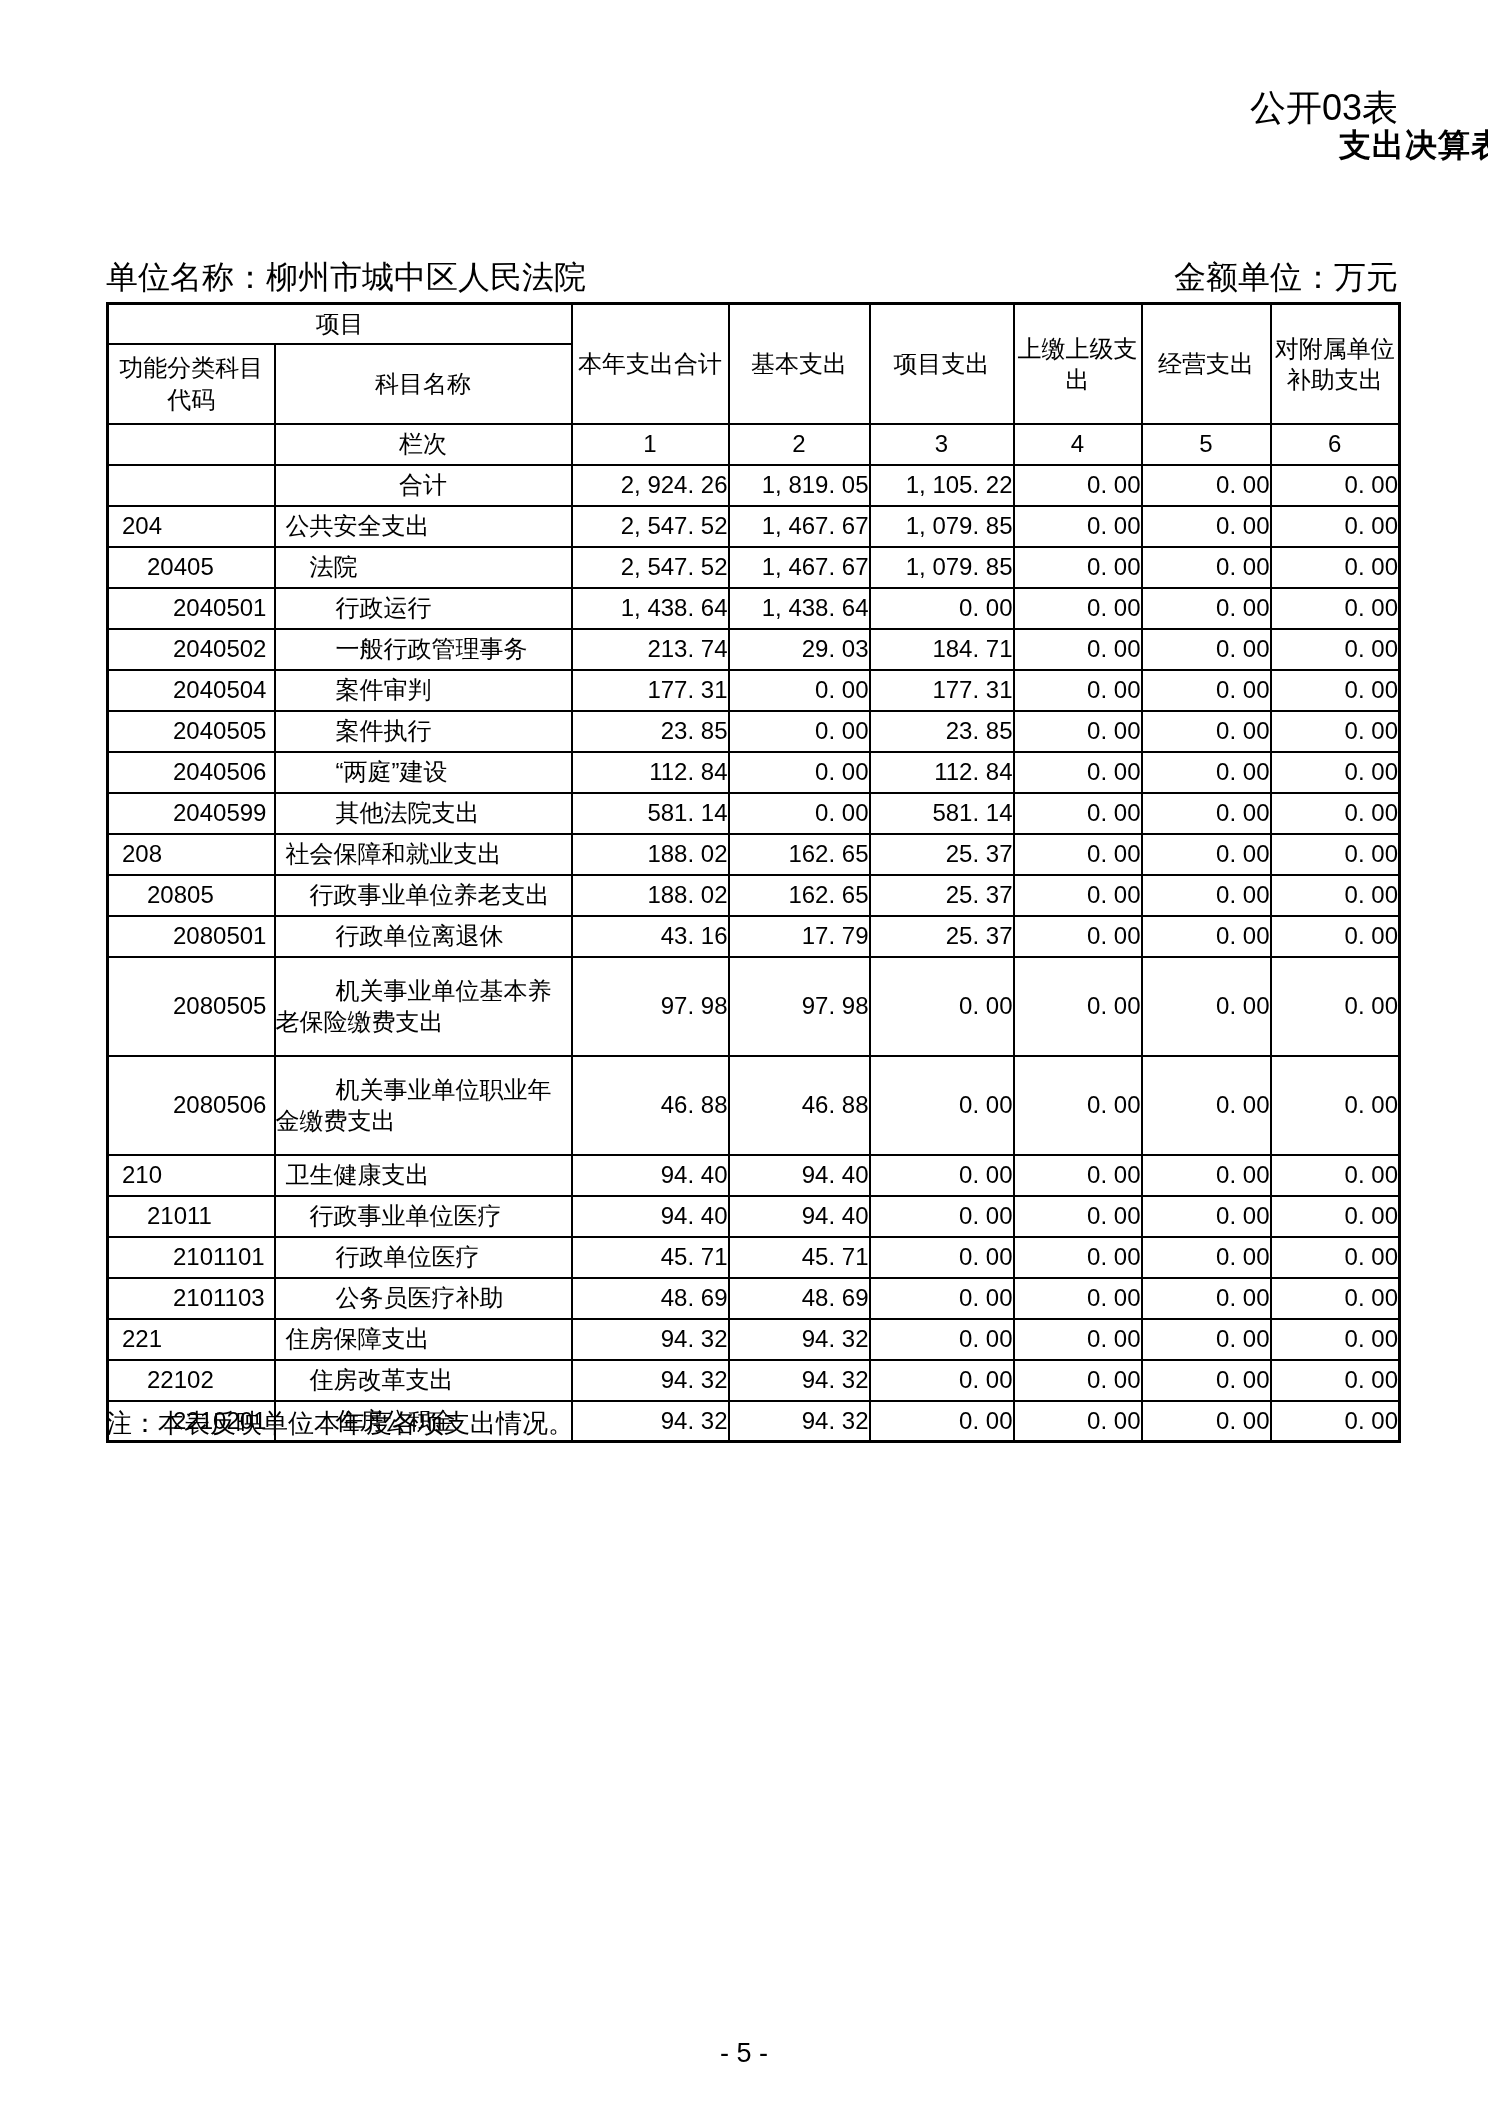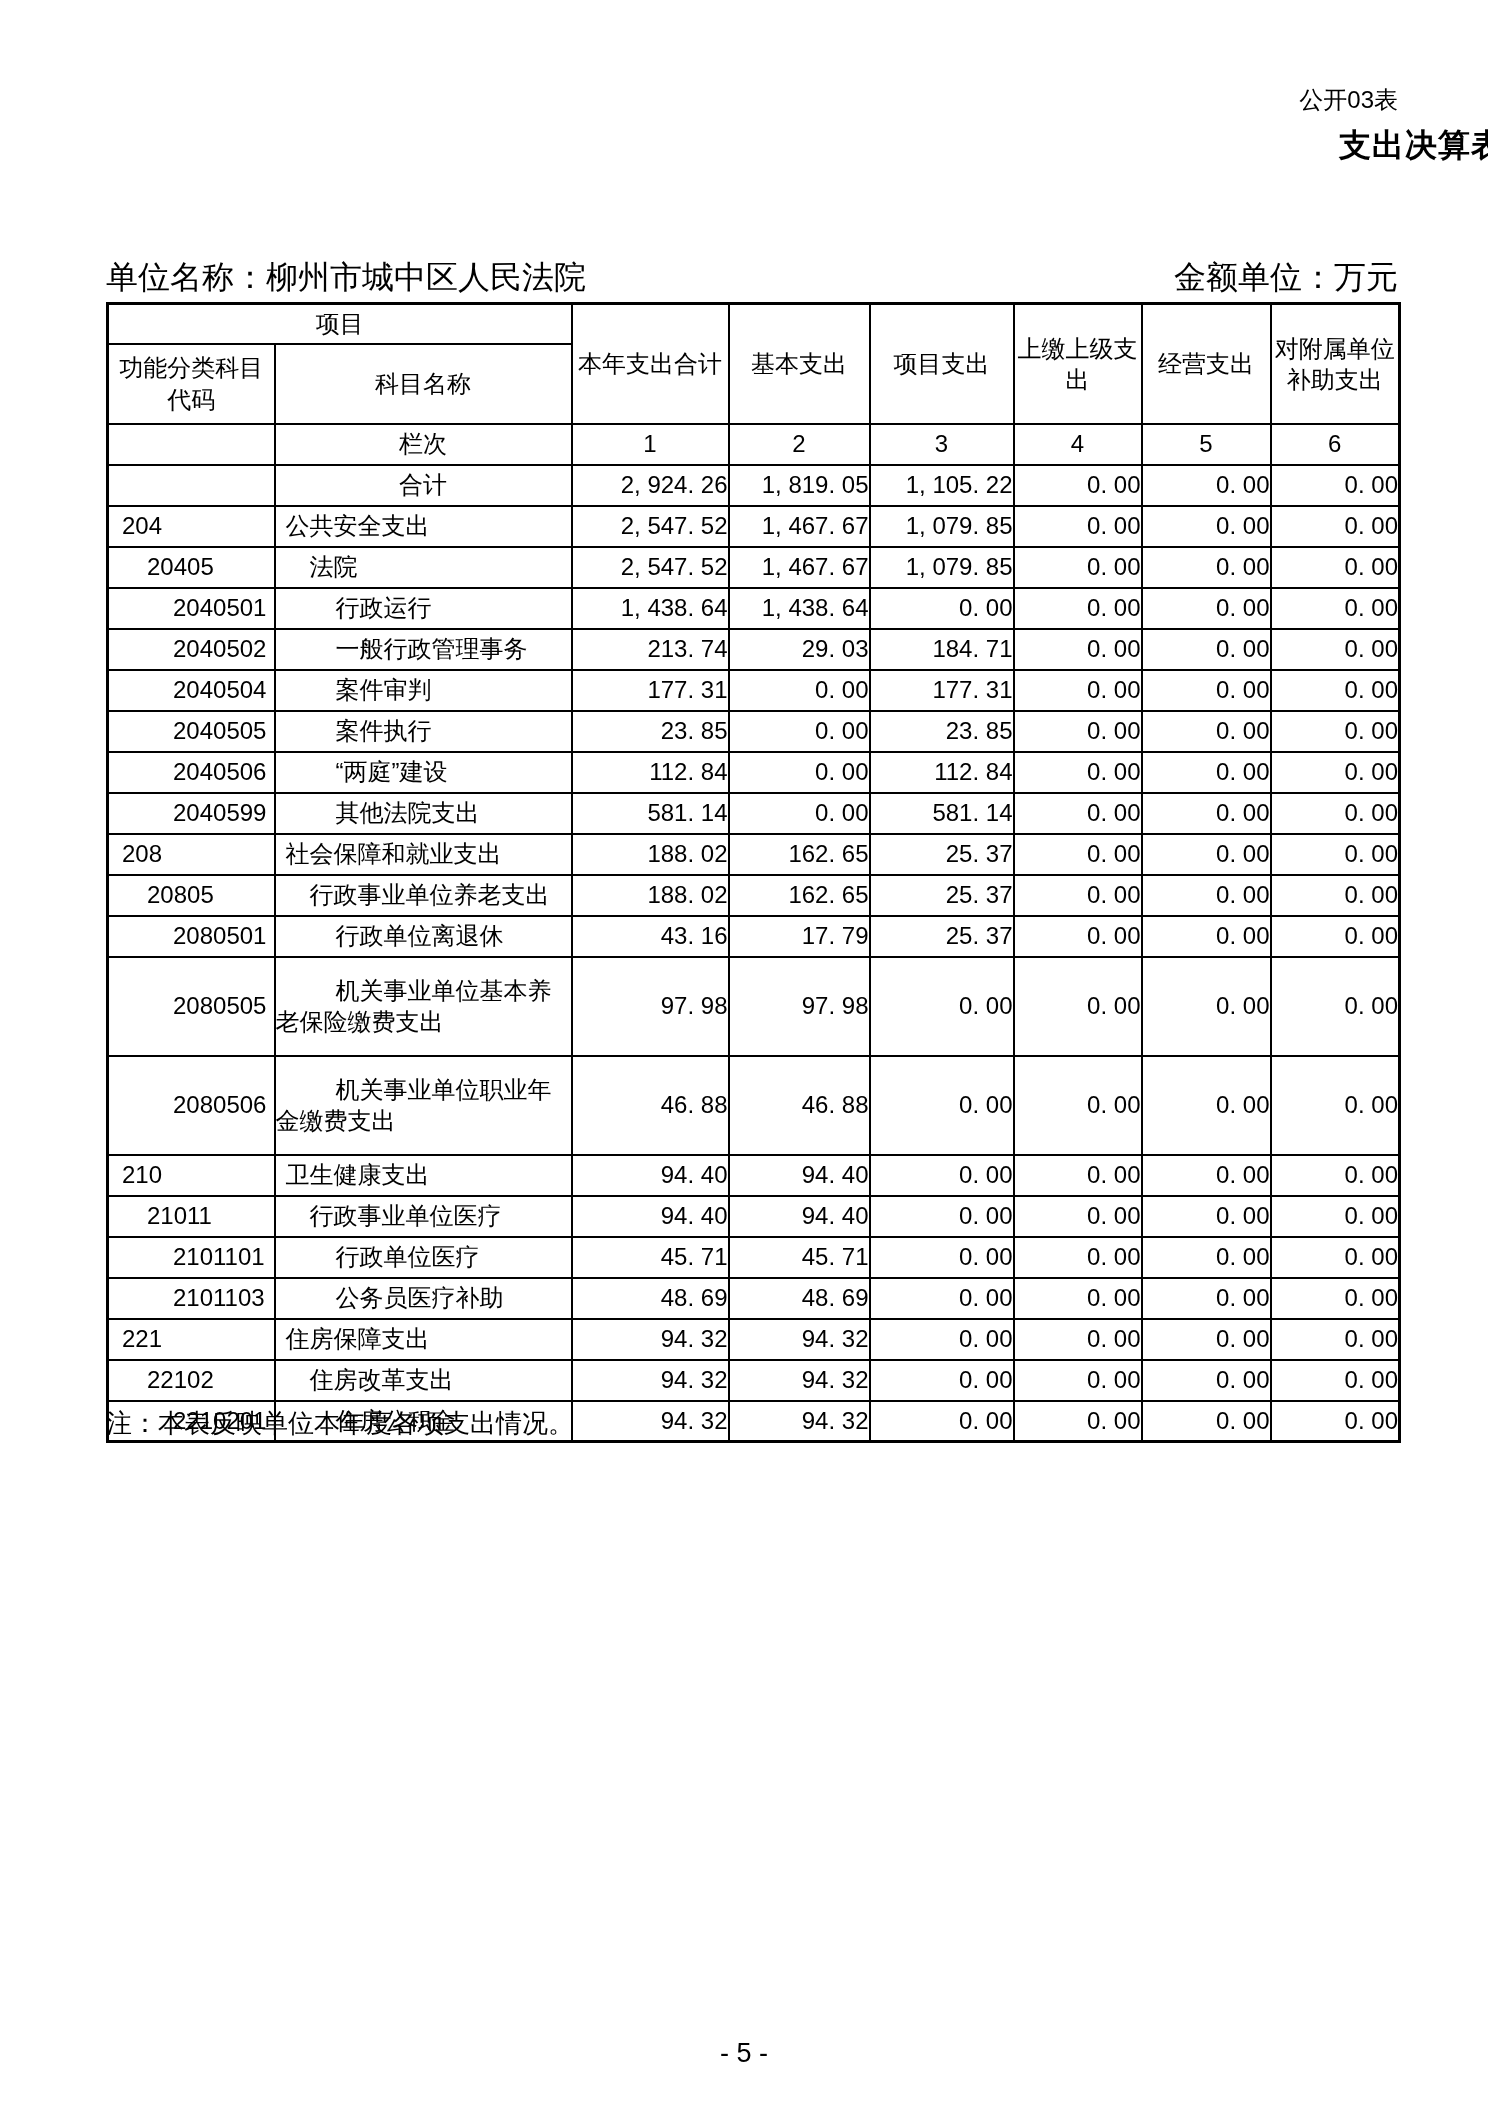--- a/index.html
+++ b/index.html
@@ -15,21 +15,21 @@
     height: 2104px;
     background: #ffffff;
     overflow: hidden;
   }
   .form-label {
     position: absolute;
     top: 84px;
     left: 106px;
     width: 1292px;
     text-align: right;
-    font-size: 24px;
+    font-size: 36px;
   }
   .doc-title {
     position: absolute;
     top: 124px;
     left: 0;
     width: 100%;
     text-align: right;
     font-size: 32px;
     font-weight: bold;
     letter-spacing: 1px;

